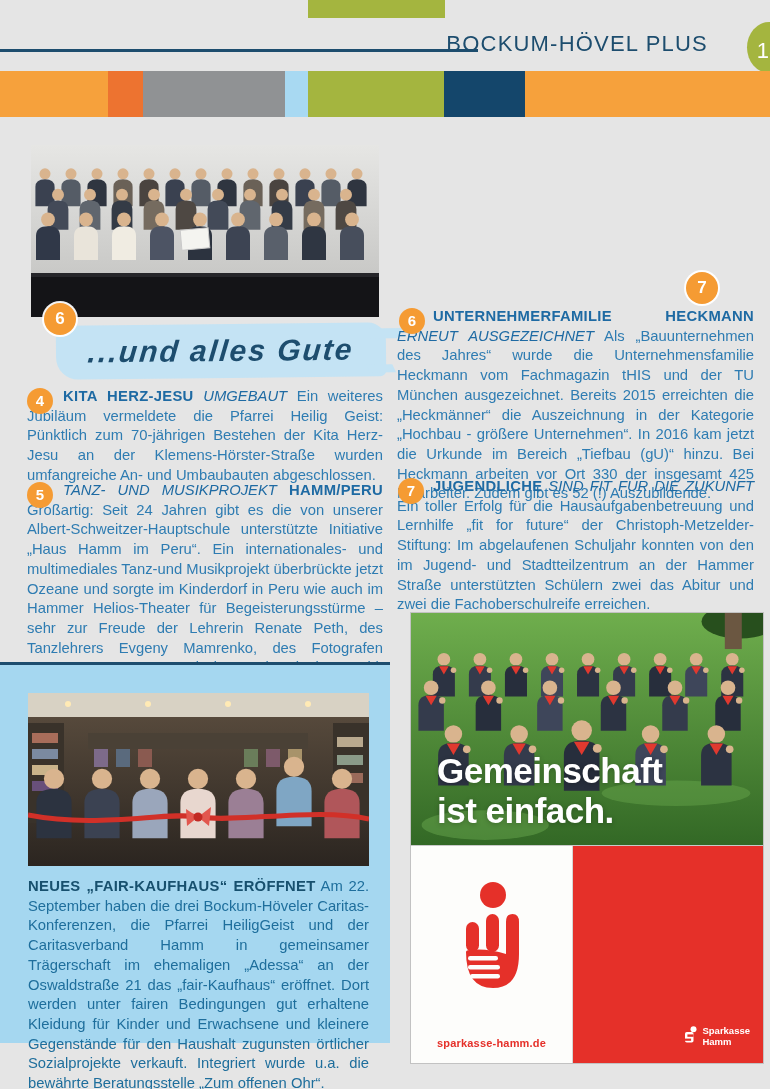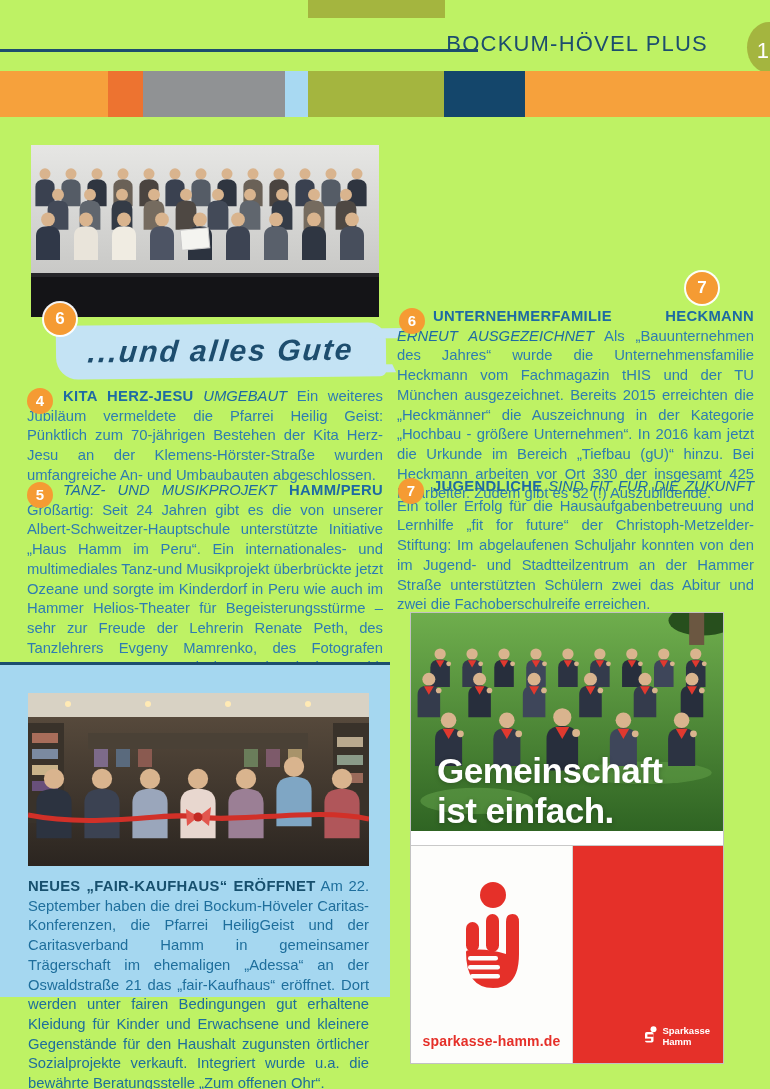--- a/index.html
+++ b/index.html
@@ -1,16 +1,16 @@
 <!DOCTYPE html>
 <html style="--accent-orange: #F59B33; --dark-navy: #1D4D6E; --heading-blue: #1E6AA3; --text-blue: #2E7CB2; --panel-blue: #A5D7F0; --brush-blue: #C4E3F4; --pink: #E5077E; --sparkasse-red: #E53029; --olive-green: #A4B53F; --teal-heading: #17506E; --box-text-blue: #1E6E9C;"><head>
 <meta charset="utf-8">
 <style>
   html,body{margin:0;padding:0;background:#ffffff;}
-  .page{position:relative;width:770px;height:1089px;background:#bef264;overflow:hidden;
+  .page{position:relative;width:770px;height:1089px;background:#e5e5e5;overflow:hidden;
         font-family:"Liberation Sans",sans-serif;}
   .page *{box-sizing:border-box;}
   .abs{position:absolute;}
 
   
   .green-tab{left:308px;top:0;width:137px;height:18px;background:var(--olive-green,#A4B53F);}
   .header-rule{left:0;top:49px;width:478px;height:3px;background:var(--dark-navy,#1D4D6E);}
   .page-title{right:62px;top:31px;font-size:22px;letter-spacing:1.2px;color:var(--dark-navy,#1D4D6E);
               font-weight:400;}
   .page-num{left:747px;top:22px;width:44px;height:51px;border-radius:50%;
@@ -57,37 +57,37 @@
 
   
   .note-box{left:408px;top:147px;width:332px;height:150px;background:var(--panel-blue,#A5D7F0);}
   .note-text{position:absolute;left:52px;top:26px;width:252px;font-size:15.2px;line-height:20px;
              color:var(--pink,#E5077E);}
   .note-prefix{font-family:"Liberation Serif",serif;}
   .note-bold{font-weight:bold;letter-spacing:.3px;}
   .note-italic{font-style:italic;}
 
   
-  .caritas-box{left:0;top:662px;width:390px;height:335px;background:var(--panel-blue,#A5D7F0);
+  .caritas-box{left:0;top:662px;width:390px;height:381px;background:var(--panel-blue,#A5D7F0);
                border-top:3px solid var(--dark-navy,#1D4D6E);}
   .fair-text{position:absolute;left:28px;top:212px;width:341px;font-size:14.8px;line-height:19.7px;
              text-align:justify;color:var(--box-text-blue,#1E6E9C);}
   .fair-text .lead-b{font-weight:bold;color:var(--teal-heading,#17506E);letter-spacing:.3px;}
 
   
-  .ad{left:410px;top:612px;width:314px;height:452px;border:1px solid #c2c2c2;background:#fff;}
+  .ad{left:410px;top:612px;width:354px;height:452px;border:1px solid #c2c2c2;background:#fff;}
   .ad-headline{position:absolute;left:26px;bottom:14px;color:#fff;font-weight:bold;font-size:35px;
                line-height:40px;white-space:pre-line;letter-spacing:-.5px;
                text-shadow:0 1px 5px rgba(0,0,0,.25);}
   .ad-panels{display:flex;height:218px;border-top:1px solid #c9c9c9;}
   .ad-white{width:162px;background:#fdfdfb;position:relative;border-right:1px solid #d7d7d3;}
   .ad-red{flex:1;background:var(--sparkasse-red,#E53029);position:relative;}
   .hand-logo{display:block;margin:34px auto 0;}
   .ad-website{position:absolute;bottom:14px;left:0;width:100%;text-align:center;font-weight:bold;
-              font-size:14px;color:var(--sparkasse-red,#E53029);letter-spacing:.2px;}
+              font-size:11px;color:var(--sparkasse-red,#E53029);letter-spacing:.2px;}
   .ad-message{position:absolute;left:17px;top:52px;color:#fff;font-size:14.5px;line-height:17.6px;
               font-weight:500;white-space:pre-line;}
   .ad-brand{position:absolute;right:13px;bottom:16px;display:flex;gap:5px;align-items:flex-start;}
   .ad-brand-text{color:#fff;font-size:9.5px;line-height:10.5px;font-weight:bold;white-space:pre-line;}
 </style>
 </head>
 <body>
 
 <div class="page">
 

